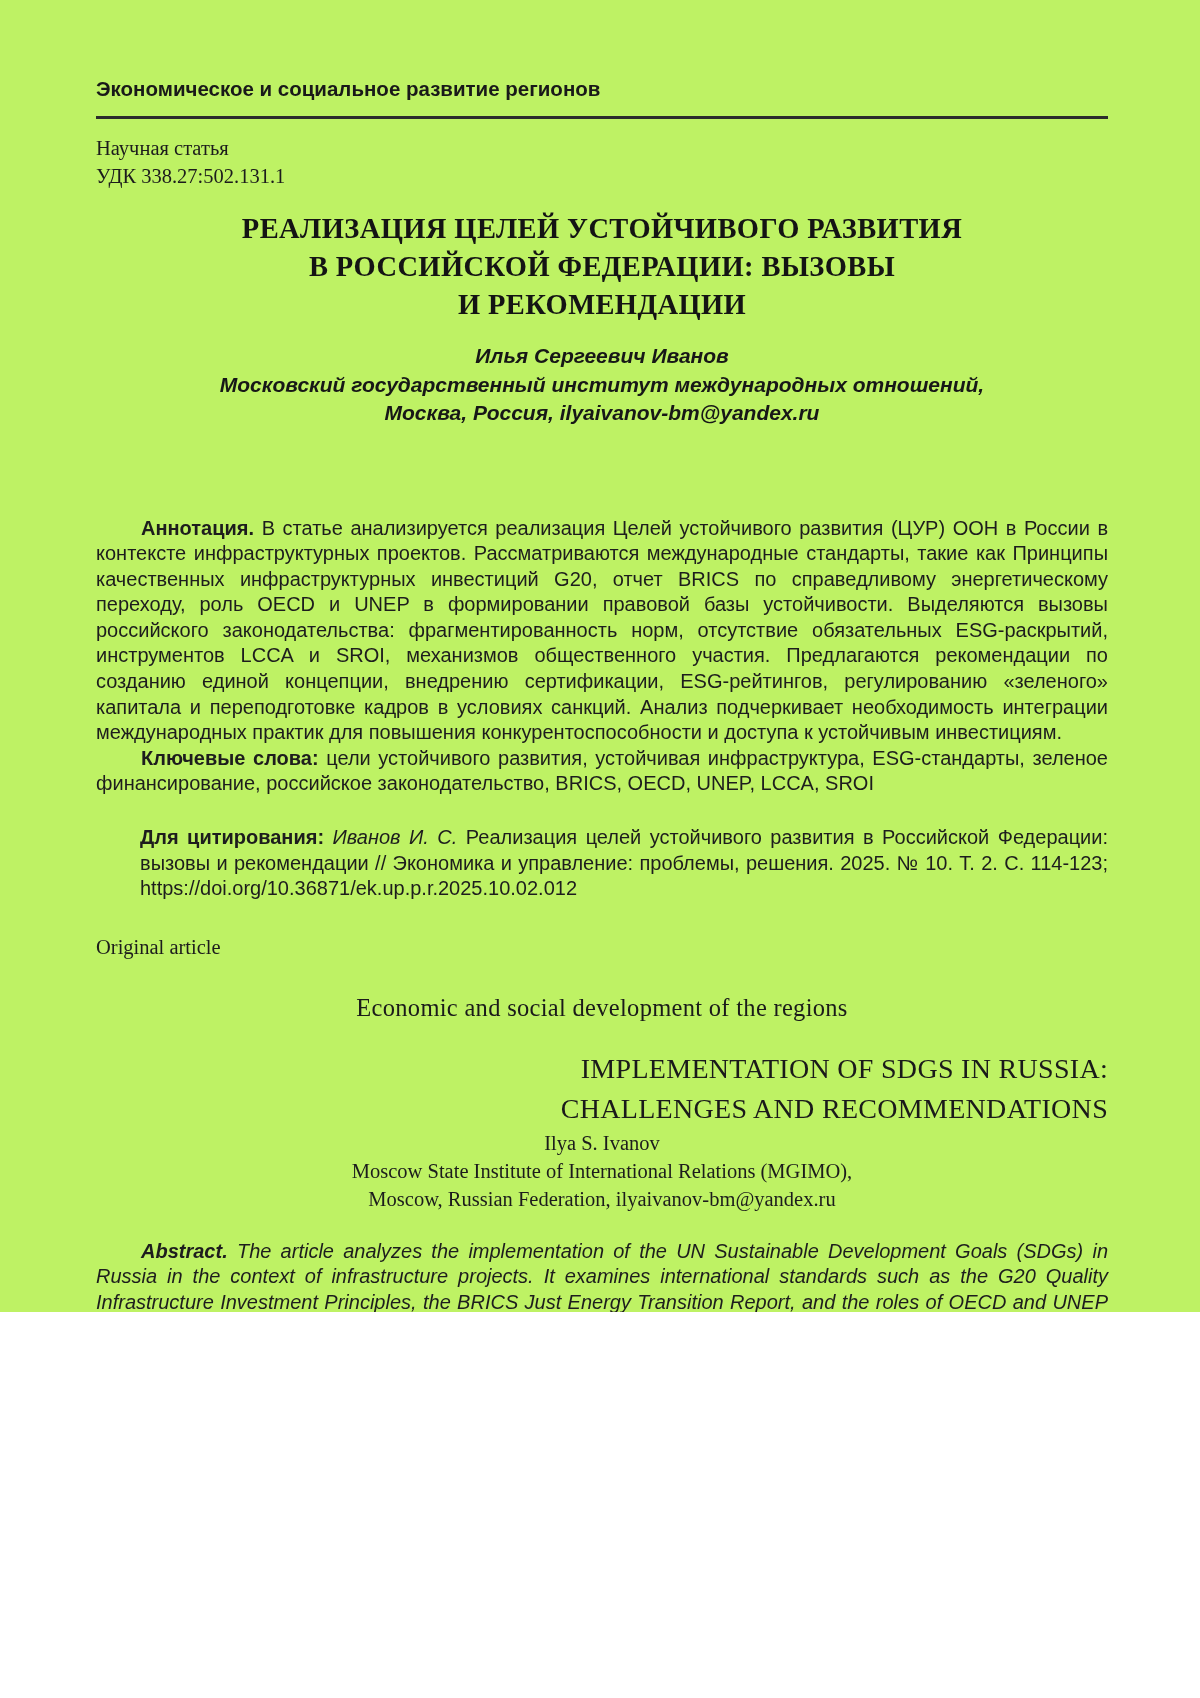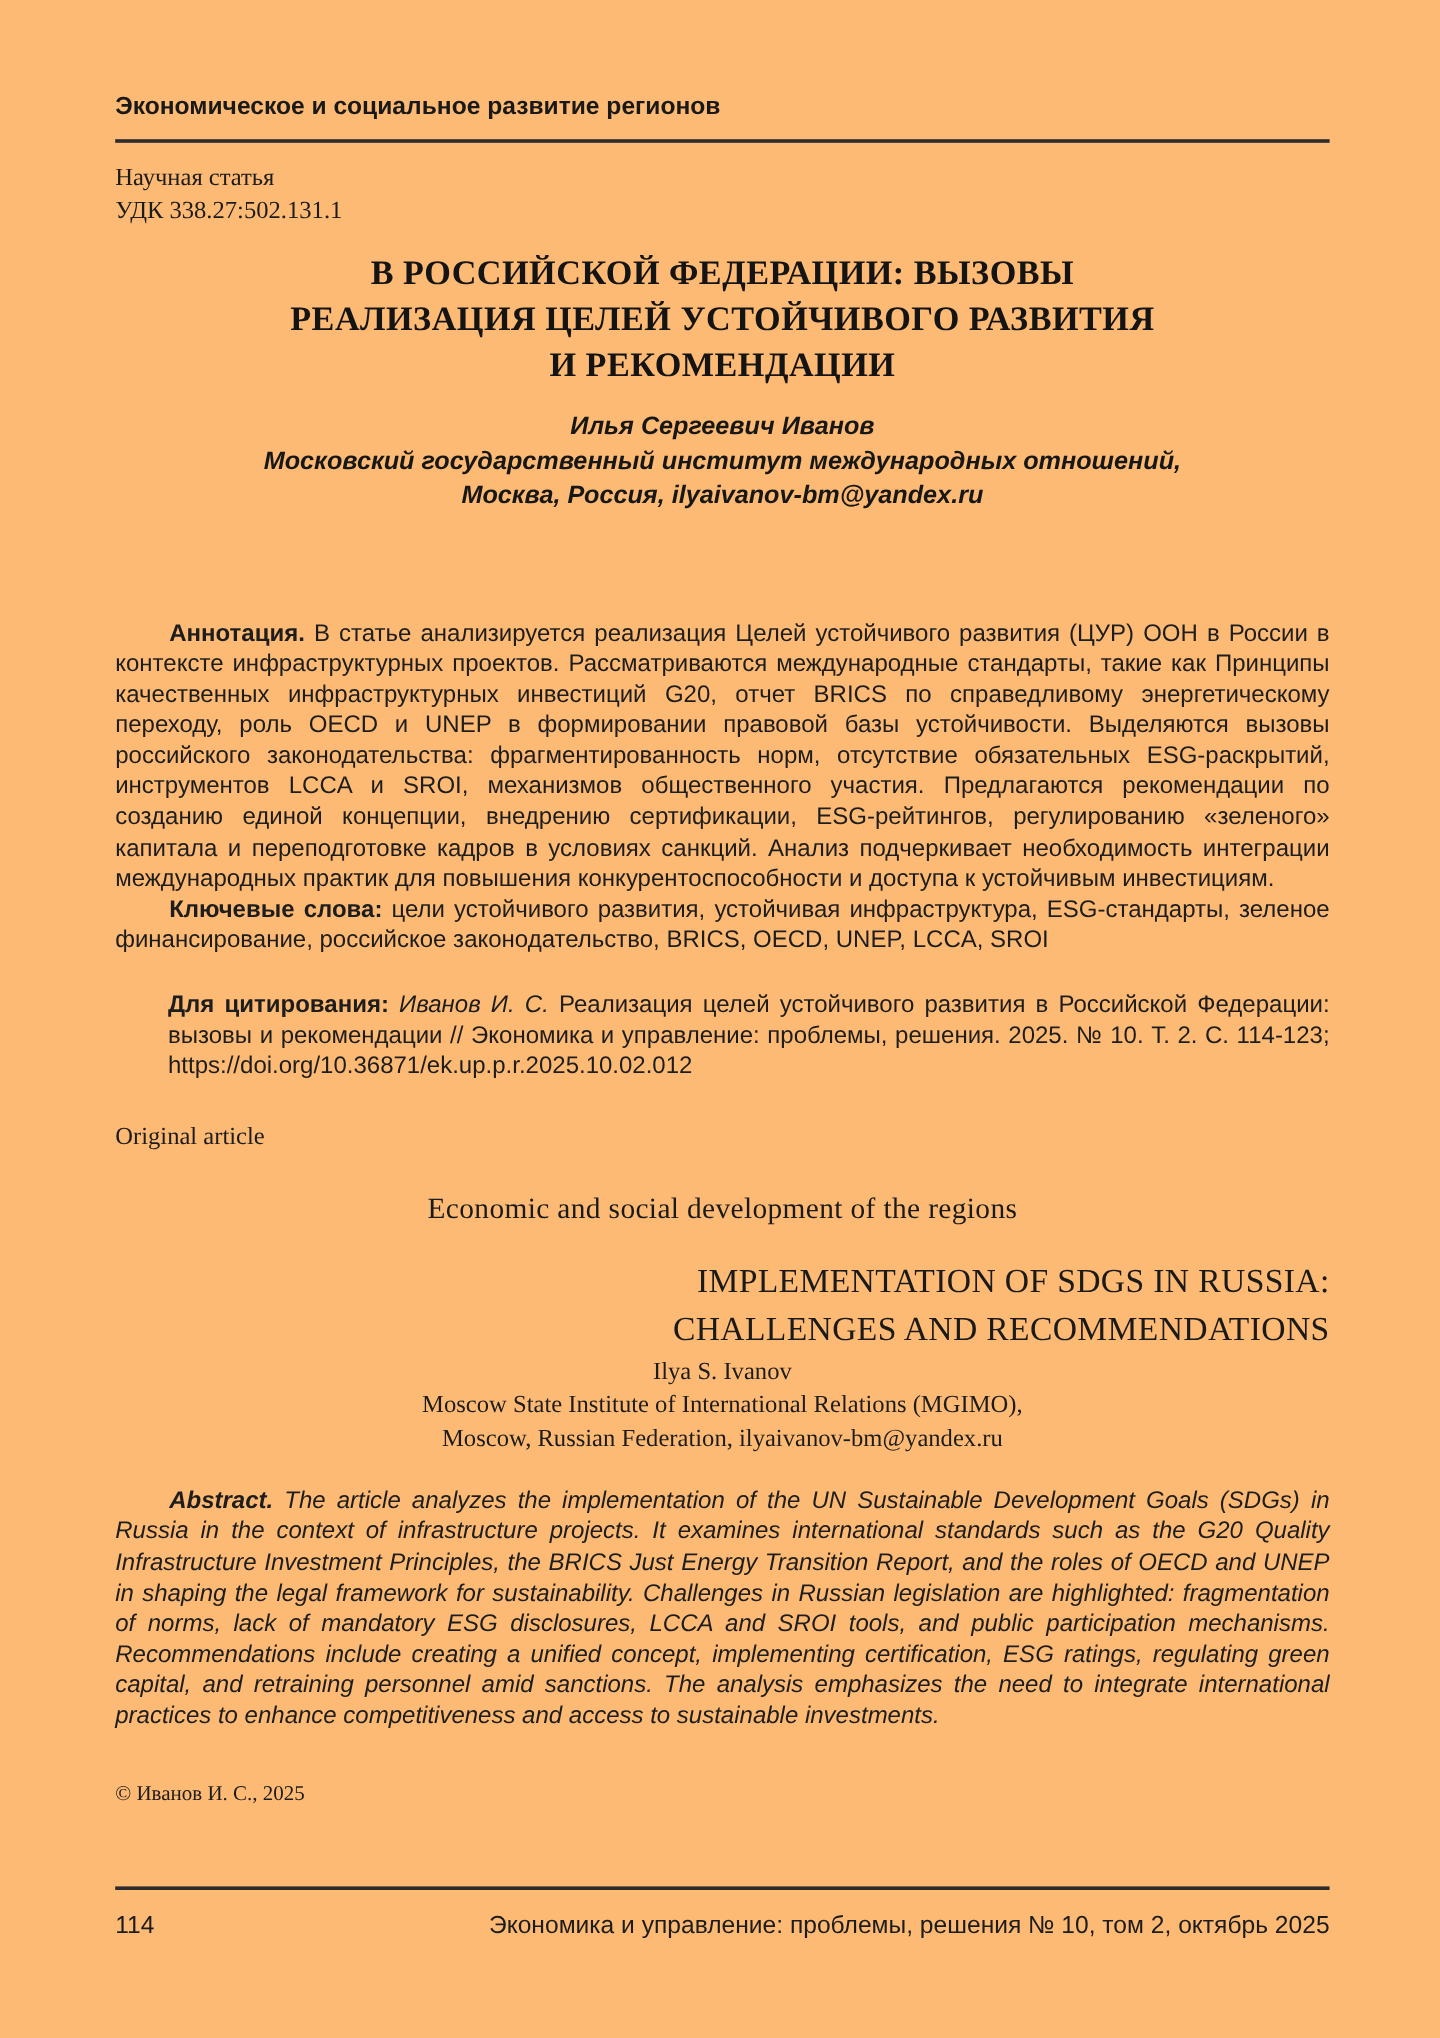--- a/index.html
+++ b/index.html
@@ -1,20 +1,20 @@
 <!DOCTYPE html>
 <html><head>
 <meta charset="utf-8">
 <style>
   * { margin:0; padding:0; box-sizing:border-box; }
   html, body { background:#ffffff; }
   body { width:1200px; height:1698px; margin:0 auto; }
   .page {
-    position:relative; width:1200px; height:1698px;
-    background:#fdba74; color:#1e1e1e; overflow:hidden;
+    position:relative; width:1200px; height:1312px;
+    background:#bef264; color:#1e1e1e; overflow:hidden;
   }
   .content { padding:0 92px 0 96px; }
 
   .section-header {
     margin-top:76px;
     font-family:"Liberation Sans", sans-serif;
     font-weight:bold; font-size:20.5px; line-height:26px;
     color:#191919;
   }
   .header-rule {
@@ -93,22 +93,22 @@
 
     <div class="section-header">Экономическое и социальное развитие регионов</div>
     <div class="header-rule"></div>
 
     <div class="meta">
       <div>Научная статья</div>
       <div>УДК 338.27:502.131.1</div>
     </div>
 
     <div class="title-ru">
+      <div>РЕАЛИЗАЦИЯ ЦЕЛЕЙ УСТОЙЧИВОГО РАЗВИТИЯ</div>
       <div>В РОССИЙСКОЙ ФЕДЕРАЦИИ: ВЫЗОВЫ</div>
-      <div>РЕАЛИЗАЦИЯ ЦЕЛЕЙ УСТОЙЧИВОГО РАЗВИТИЯ</div>
       <div>И РЕКОМЕНДАЦИИ</div>
     </div>
 
     <div class="authors-ru">
       <div>Илья Сергеевич Иванов</div>
       <div>Московский государственный институт международных отношений,</div>
       <div>Москва, Россия, ilyaivanov-bm@yandex.ru</div>
     </div>
 
     <p class="para indent abstract-ru"><span class="lbl">Аннотация.</span> <span>В статье анализируется реализация Целей устойчивого развития (ЦУР) ООН в России в контексте инфраструктурных проектов. Рассматриваются международные стандарты, такие как Принципы качественных инфраструктурных инвестиций G20, отчет BRICS по справедливому энергетическому переходу, роль OECD и UNEP в формировании правовой базы устойчивости. Выделяются вызовы российского законодательства: фрагментированность норм, отсутствие обязательных ESG-раскрытий, инструментов LCCA и SROI, механизмов общественного участия. Предлагаются рекомендации по созданию единой концепции, внедрению сертификации, ESG-рейтингов, регулированию «зеленого» капитала и переподготовке кадров в условиях санкций. Анализ подчеркивает необходимость интеграции международных практик для повышения конкурентоспособности и доступа к устойчивым инвестициям.</span></p>

